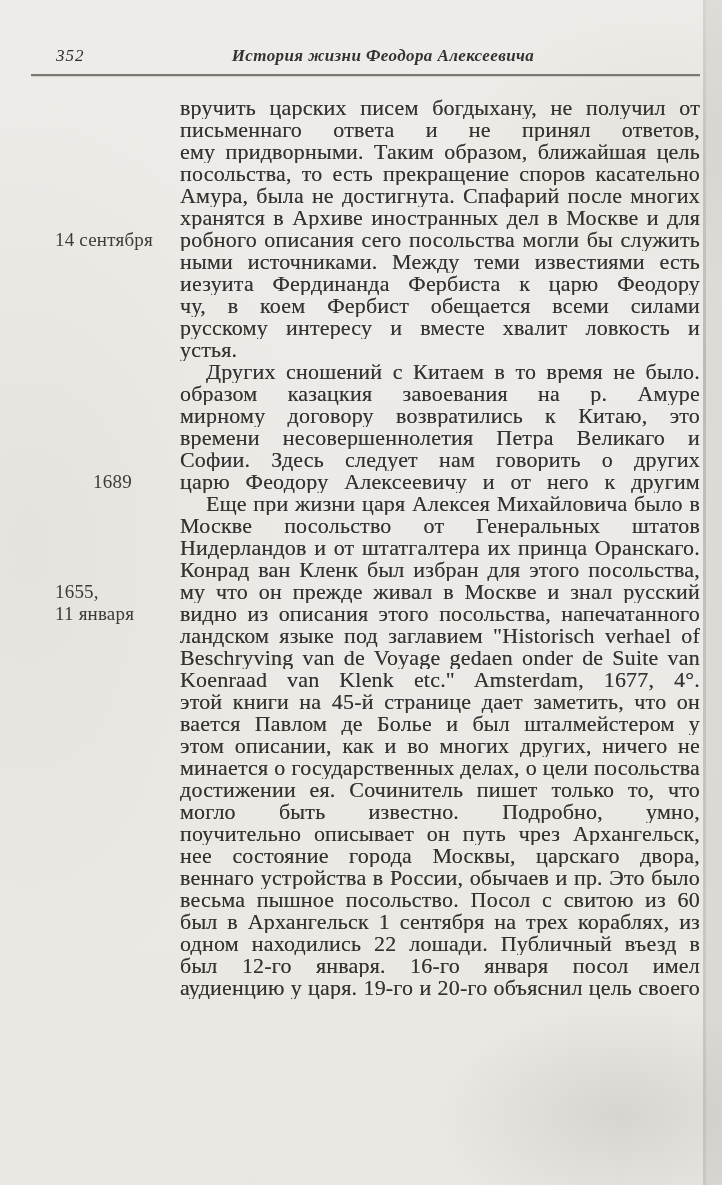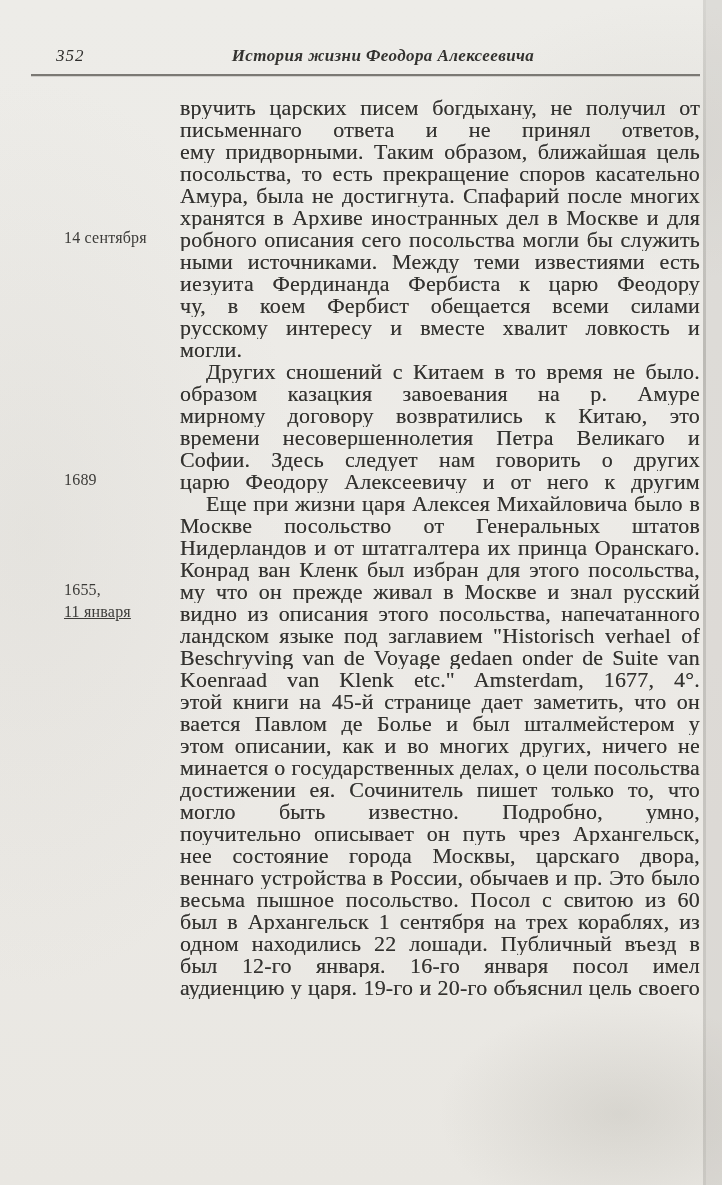--- a/index.html
+++ b/index.html
@@ -68,31 +68,31 @@
     top: 74px;
     width: 669px;
     height: 2px;
     background: #7b7974;
     box-shadow: 0 1px 0 rgba(123,121,116,0.25);
   }
 
   
   .margin-note {
     position: absolute;
-    left: 64px;
+    left: 55px;
     width: 115px;
-    font-size: 16px;
+    font-size: 19px;
     color: #3c3b38;
     letter-spacing: 0.2px;
     white-space: nowrap;
   }
   .mn-0 { top: 229px; }
-  .mn-1 { top: 471px; }
+  .mn-1 { top: 471px; text-align: center; }
   .mn-2 { top: 581px; }
-  .mn-3 { top: 603px; text-decoration: underline; }
+  .mn-3 { top: 603px; }
 
   
   .textblock {
     position: absolute;
     left: 180px;
     top: 97px;
     width: 520px;
     font-size: 22px;
     line-height: 22px;
     color: #33322f;
@@ -130,21 +130,21 @@
         <div class="line">письменнаго ответа и не принял ответов, доставленных</div>
         <div class="line">ему придворными. Таким образом, ближайшая цель этого</div>
         <div class="line">посольства, то есть прекращение споров касательно р.</div>
         <div class="line">Амура, была не достигнута. Спафарий после многих непри-</div>
         <div class="line">хранятся в Архиве иностранных дел в Москве и для под-</div>
         <div class="line">робного описания сего посольства могли бы служить обиль-</div>
         <div class="line">ными источниками. Между теми известиями есть письма</div>
         <div class="line">иезуита Фердинанда Фербиста к царю Феодору Алексееви-</div>
         <div class="line">чу, в коем Фербист обещается всеми силами содействовать</div>
         <div class="line">русскому интересу и вместе хвалит ловкость и действия</div>
-        <div class="line endline">могли.</div>
+        <div class="line endline">устья.</div>
       </div>
     <div class="para indent">
         <div class="line">Других сношений с Китаем в то время не было. Каким</div>
         <div class="line">образом казацкия завоевания на р. Амуре распространи-</div>
         <div class="line">мирному договору возвратились к Китаю, это относится к</div>
         <div class="line">времени несовершеннолетия Петра Великаго и правления</div>
         <div class="line">Софии. Здесь следует нам говорить о других посольствах к</div>
         <div class="line endline">царю Феодору Алексеевичу и от него к другим дворам.</div>
       </div>
     <div class="para indent">

